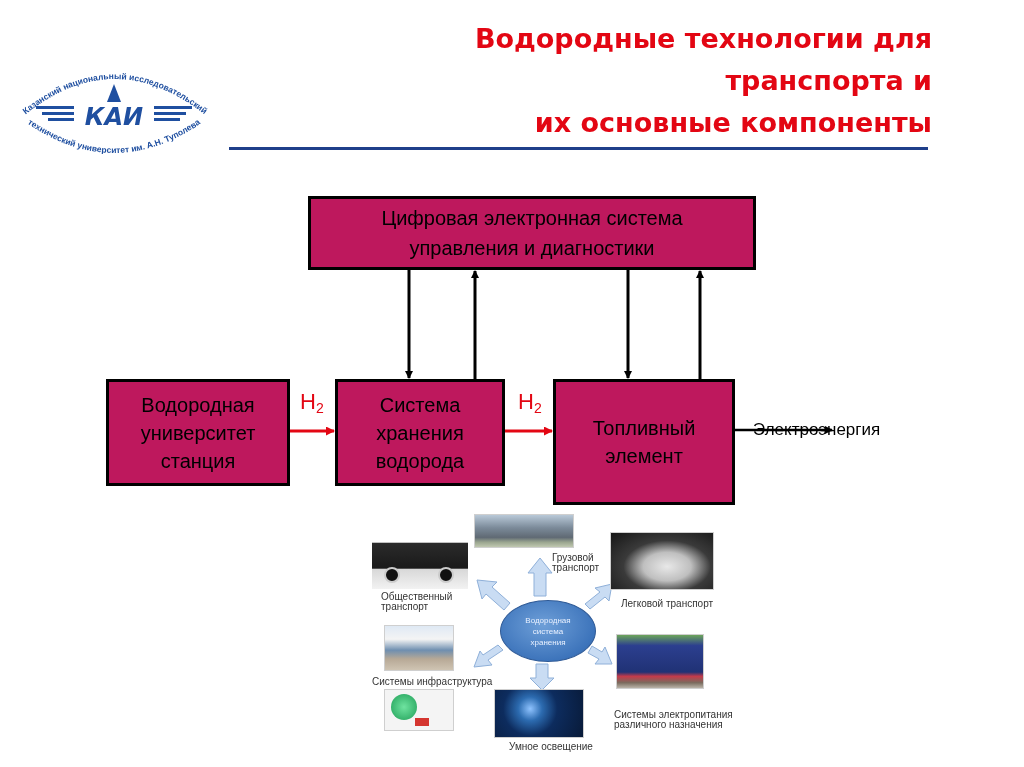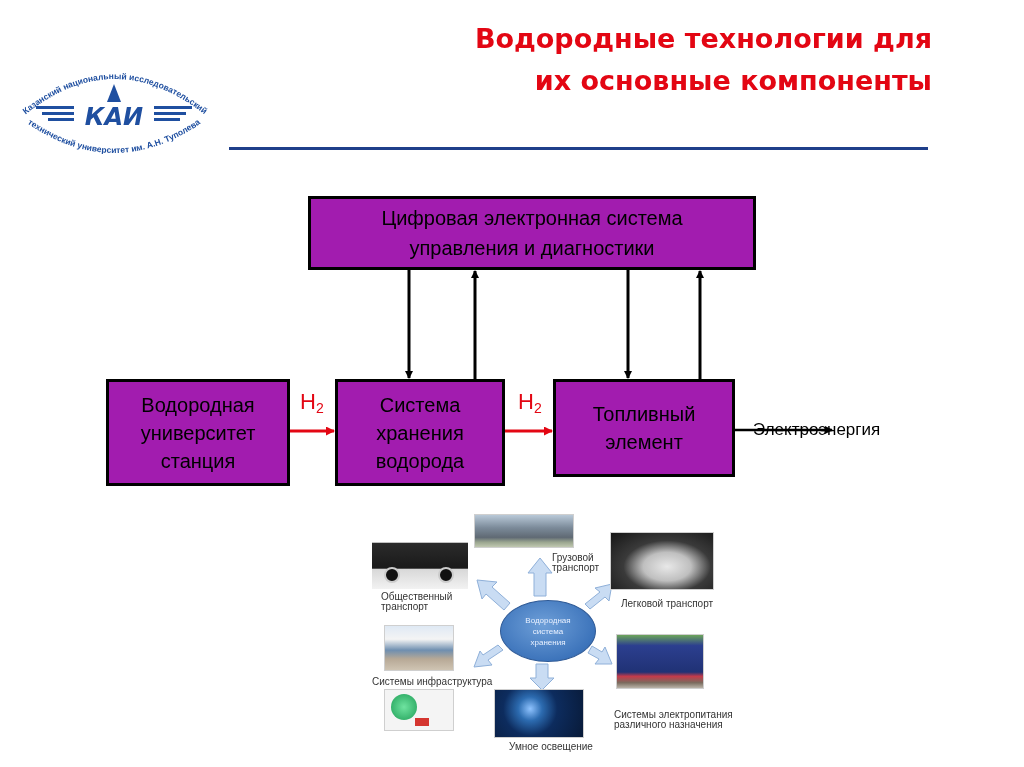--- a/index.html
+++ b/index.html
@@ -8,25 +8,25 @@
 
   
   #logo { left:14px; top:62px; width:200px; height:92px; }
 
   
   #title { right:92px; top:18px; width:520px; text-align:right; color:#e30613; font-family:"DejaVu Sans", sans-serif; font-weight:bold; font-size:27px; line-height:42px; }
   #title div { white-space:nowrap; }
   #title-rule { left:229px; top:147px; width:699px; height:3px; background:#1f3f8a; }
 
   
-  .box { position:absolute; background:#a21caf; border:3px solid #000; box-sizing:border-box; display:flex; align-items:center; justify-content:center; text-align:center; color:#000; font-size:20px; line-height:28px; }
+  .box { position:absolute; background:#be185d; border:3px solid #000; box-sizing:border-box; display:flex; align-items:center; justify-content:center; text-align:center; color:#000; font-size:20px; line-height:28px; }
   #box-control { left:308px; top:196px; width:448px; height:74px; font-size:20px; line-height:30px; }
   #box-station { left:106px; top:379px; width:184px; height:107px; }
   #box-storage { left:335px; top:379px; width:170px; height:107px; }
-  #box-fuel { left:553px; top:379px; width:182px; height:98px; }
+  #box-fuel { left:553px; top:379px; width:182px; height:126px; }
 
   .h2 { position:absolute; color:#e30613; font-size:22px; }
   .h2 sub { font-size:14px; vertical-align:-4px; }
   #h2-1 { left:300px; top:389px; }
   #h2-2 { left:518px; top:389px; }
   #elec-label { left:753px; top:420px; font-size:17px; color:#000; }
 
   #arrows { left:0; top:0; width:1024px; height:767px; pointer-events:none; }
 
   
@@ -51,20 +51,21 @@
     <rect x="140" y="44" width="38" height="3"></rect>
     <rect x="140" y="50" width="32" height="3"></rect>
     <rect x="140" y="56" width="26" height="3"></rect>
     <polygon points="100,22 107,40 93,40"></polygon>
   </g>
   <text x="100" y="63" text-anchor="middle" font-size="24" font-weight="bold" font-style="italic" fill="#1f4fa0" font-family="DejaVu Sans, sans-serif">КАИ</text>
 </svg>
 
 <div id="title" class="abs">
   <div>Водородные технологии для</div>
+  <div>транспорта и</div>
   <div>их основные компоненты</div>
 </div>
 <div id="title-rule" class="abs"></div>
 
 <svg id="arrows" class="abs">
   <defs>
     <marker id="ahBlack" markerWidth="8" markerHeight="8" refX="7" refY="4" orient="auto" markerUnits="userSpaceOnUse">
       <path d="M0,0 L8,4 L0,8 z" fill="#000"></path>
     </marker>
     <marker id="ahRed" markerWidth="9" markerHeight="9" refX="8" refY="4.5" orient="auto" markerUnits="userSpaceOnUse">

